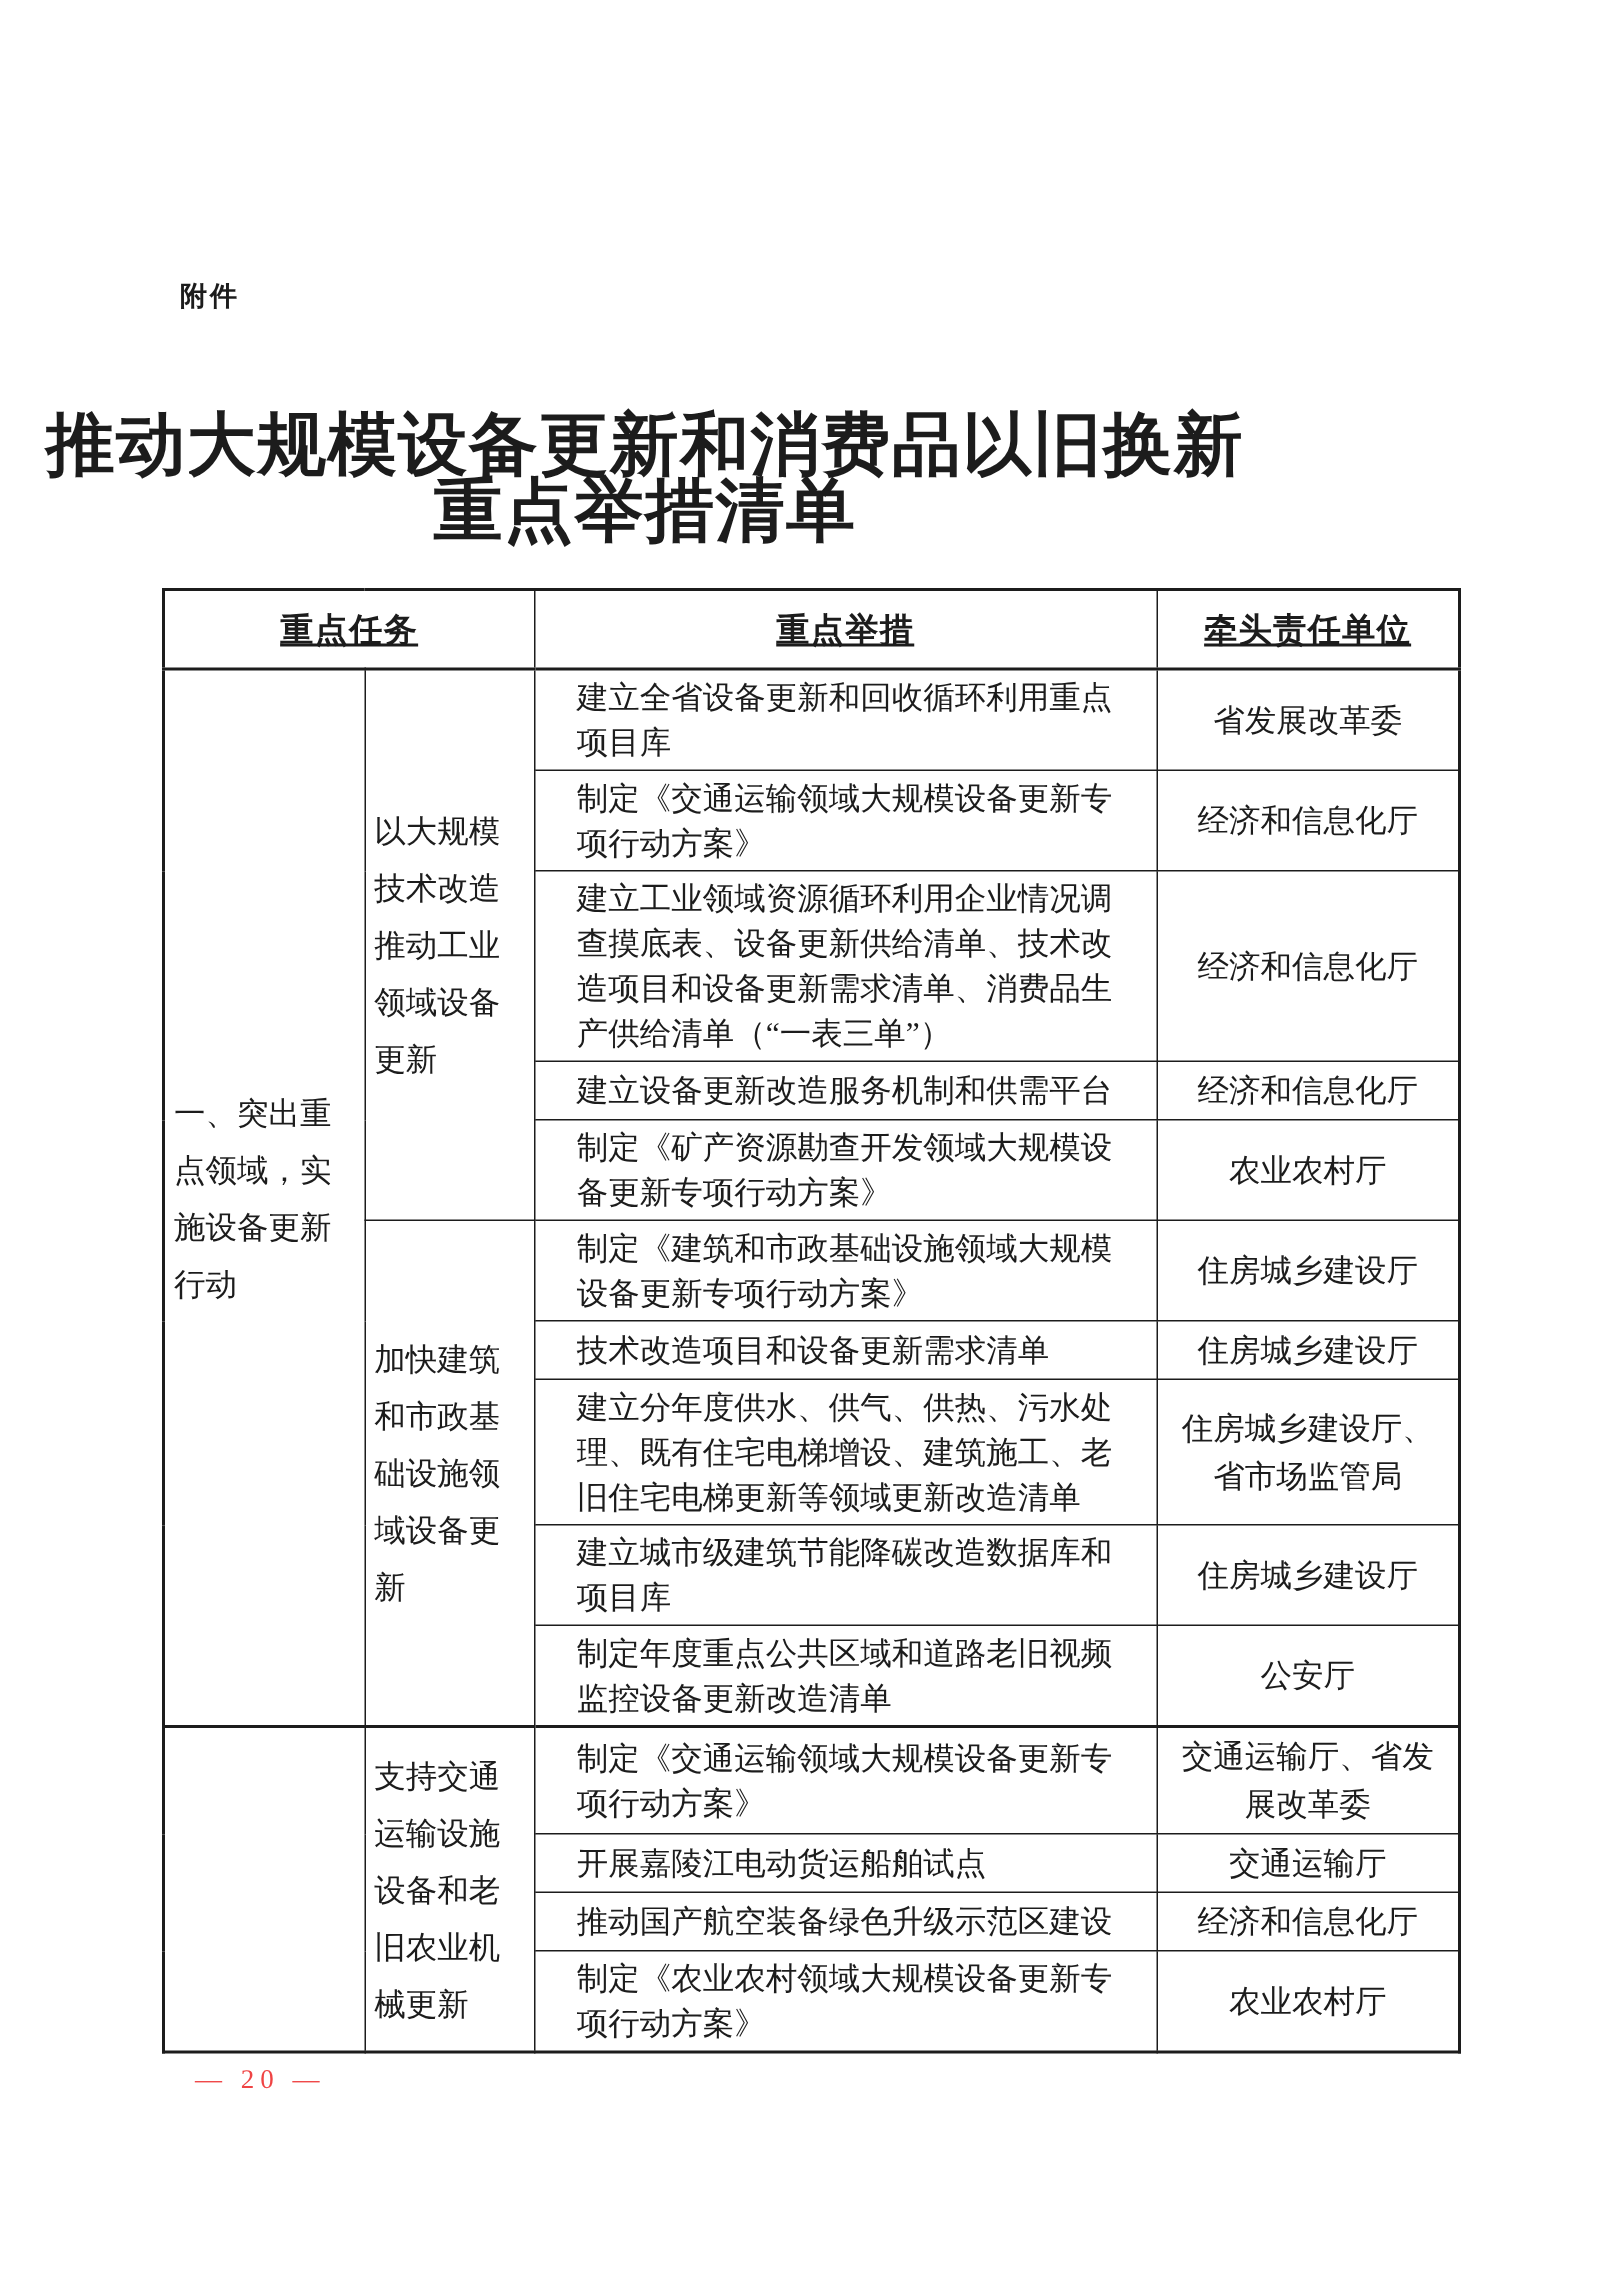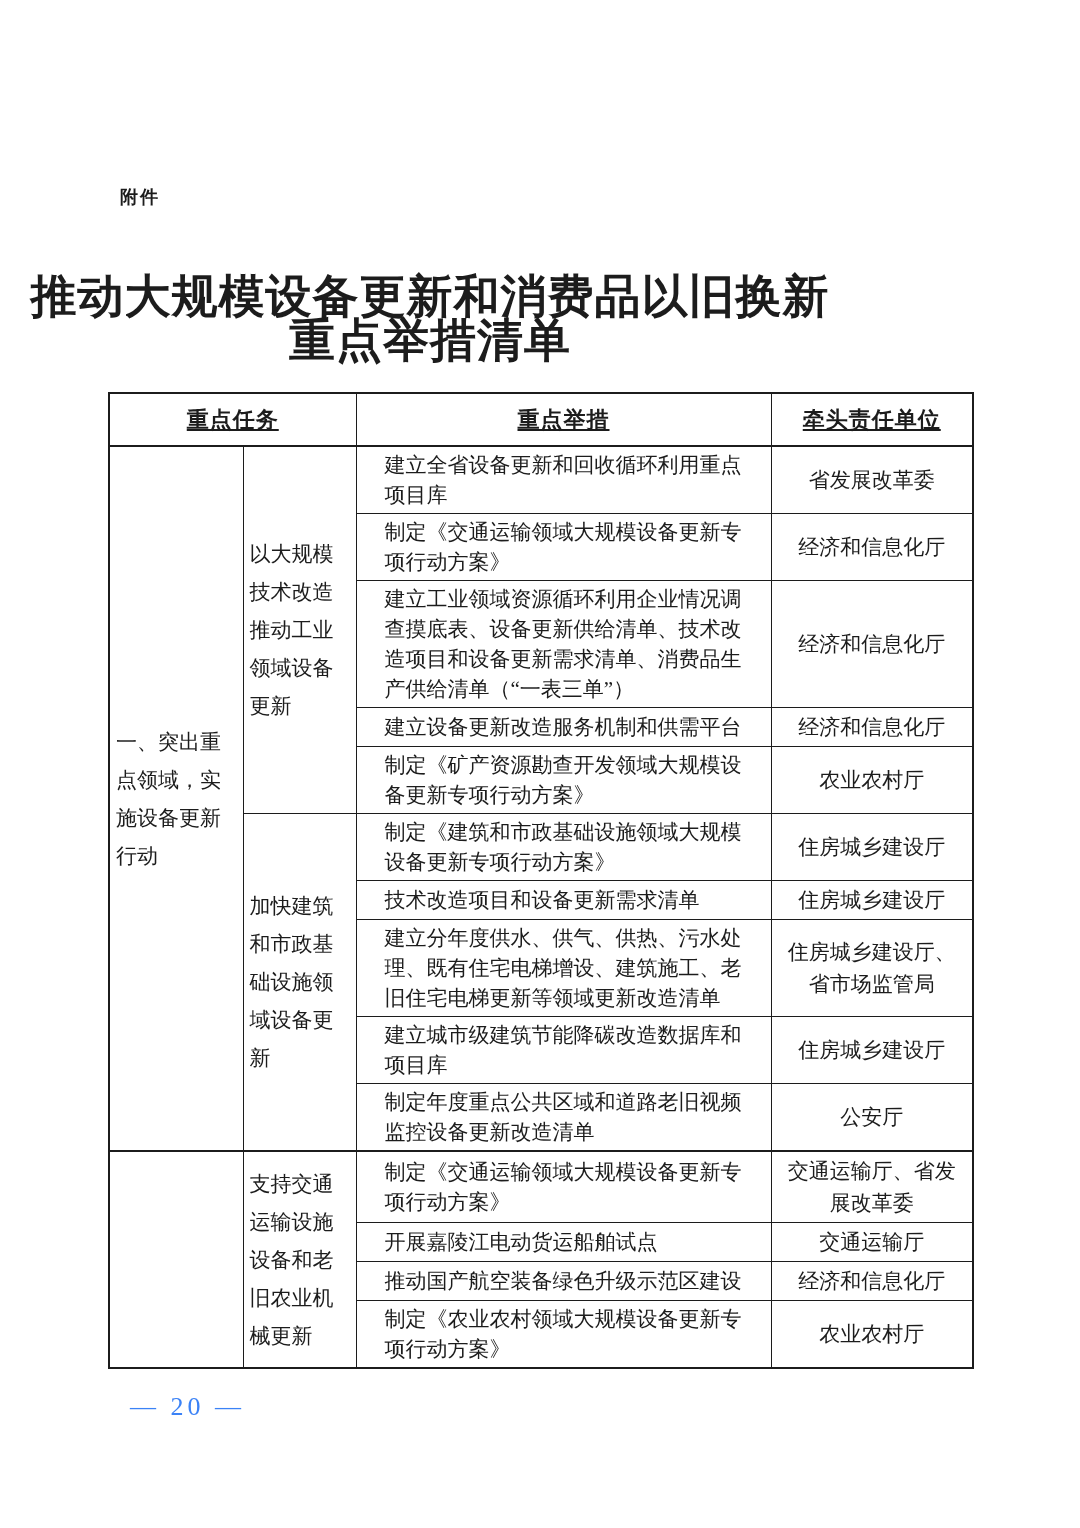--- a/index.html
+++ b/index.html
@@ -78,24 +78,23 @@
   }
   td.unit {
     text-align: center;
     line-height: 32px;
   }
   tr.section-start td { border-top: 2px solid var(--ink); }
   .pageno {
     position: absolute;
     left: 130px;
     top: 1376px;
-    font-size: 26px;
+    font-size: 18px;
     letter-spacing: 4px;
-    color: #3b82f6;
-    margin-top: 16px;
+    color: #ef4444;
   }
 </style>
 </head>
 <body>
 
 <div class="page">
   <div class="attachment">附件</div>
   <div class="title l1">推动大规模设备更新和消费品以旧换新</div>
   <div class="title l2">重点举措清单</div>
 

